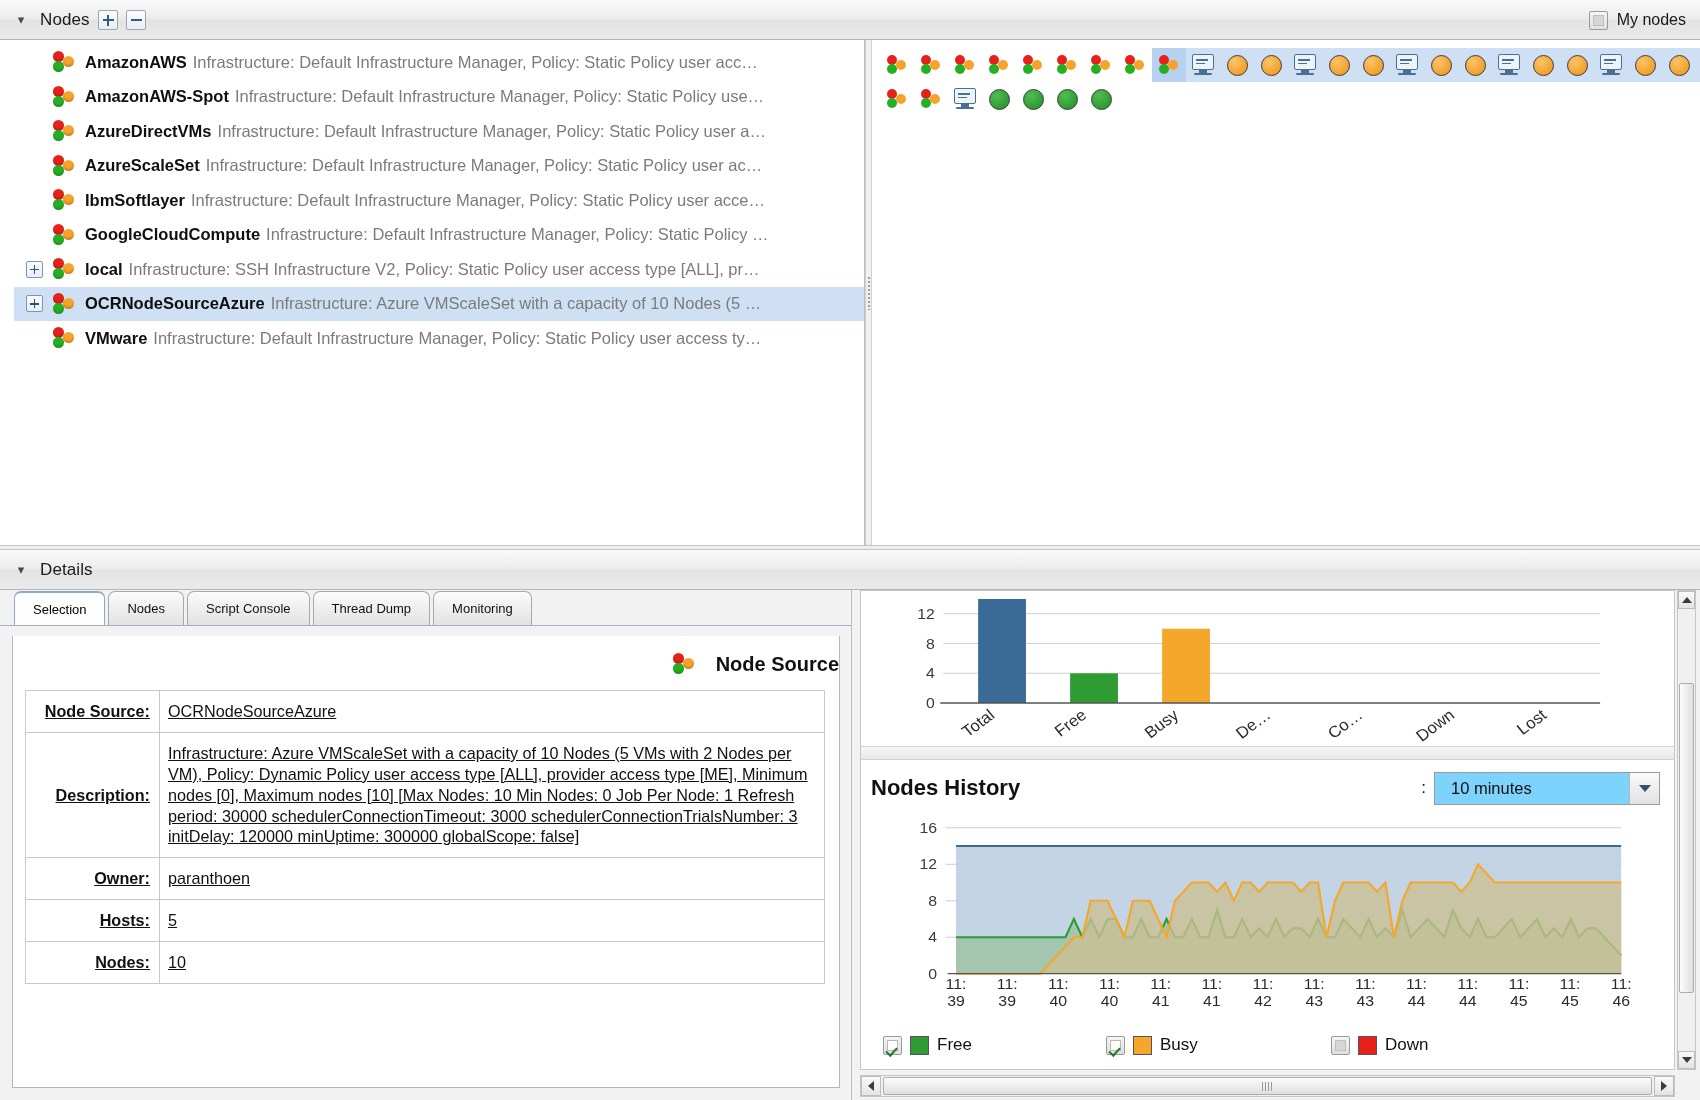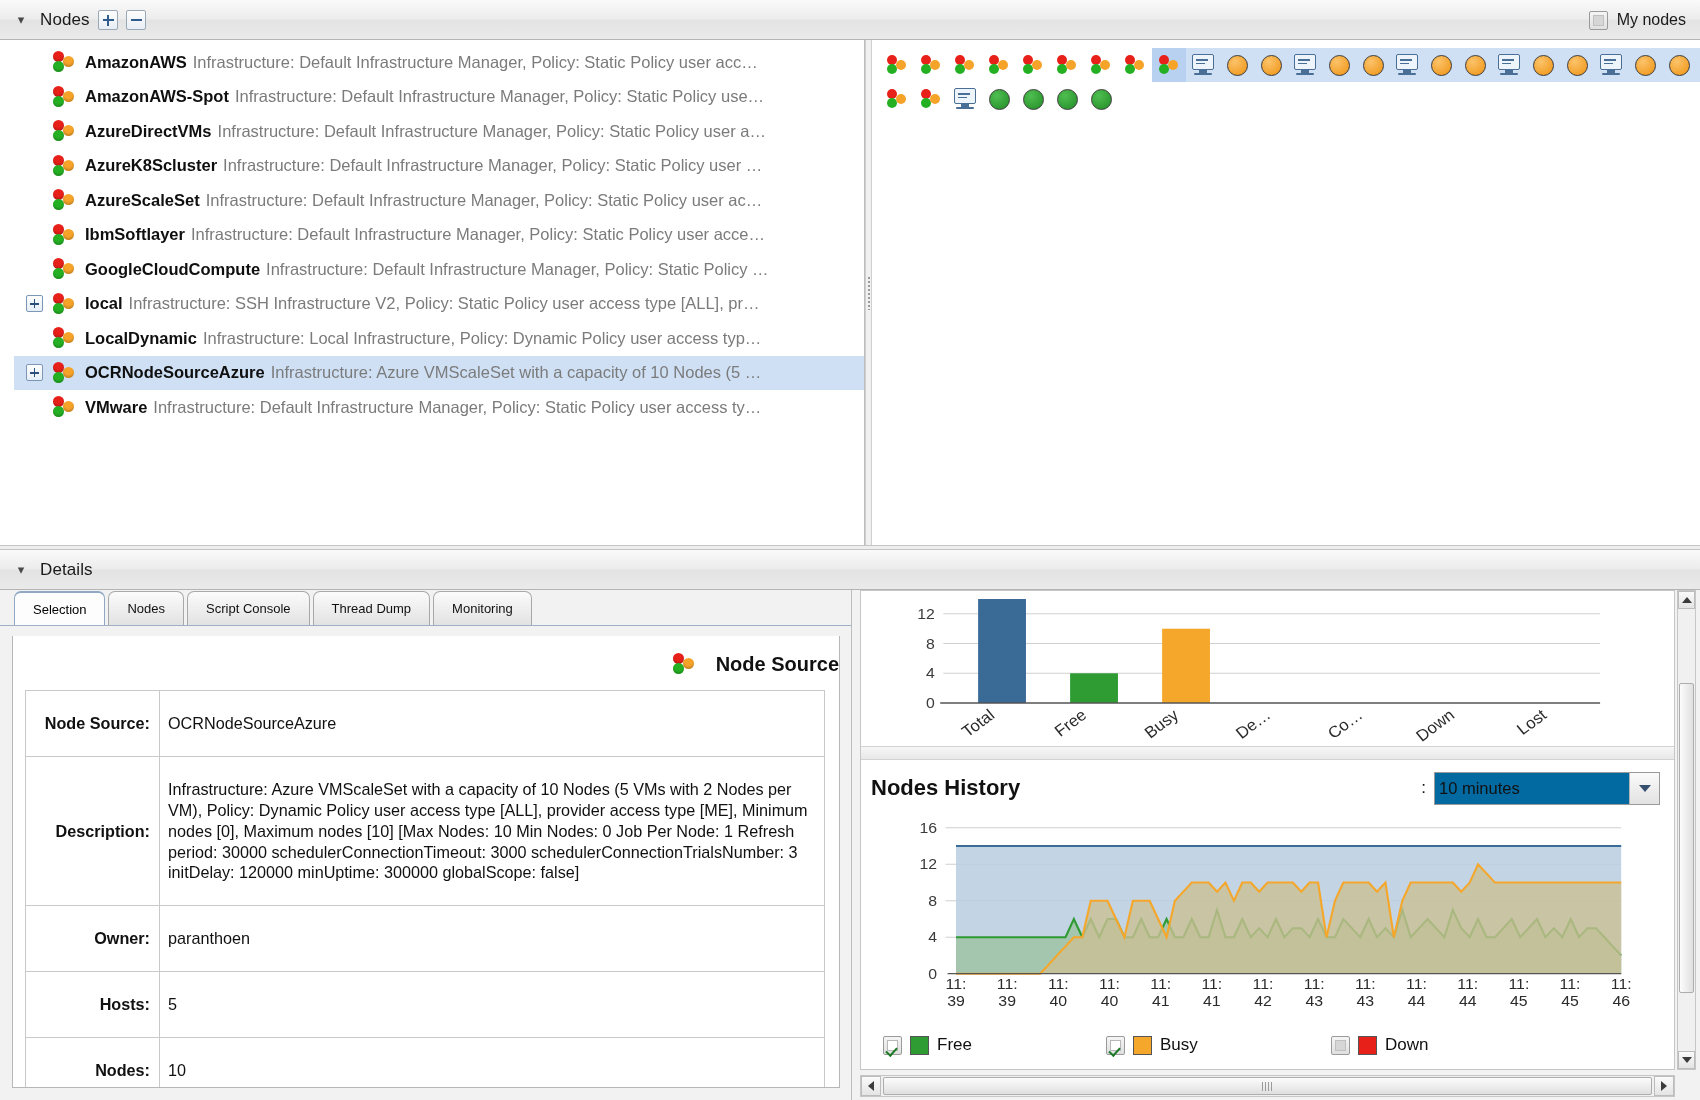--- a/index.html
+++ b/index.html
@@ -220,21 +220,22 @@
     border-collapse: collapse;
     margin-left: 12px;
     width: 800px;
     table-layout: fixed;
   }
   table.kv td {
     border: 1px solid #c9c9c9;
     font-size: 16.2px;
     color: #111;
     vertical-align: top;
-    padding: 22px 8px;
+    padding: 10px 8px;
+    text-decoration: underline;
   }
   table.kv td.k {
     width: 134px; text-align: right; font-weight: 700;
     background:#fff; padding-right: 9px;
     vertical-align: middle;
   }
   table.kv tr.desc td.k { vertical-align: middle; }
   table.kv td.v { background:#fff; line-height: 1.29; }
 
   
@@ -254,23 +255,23 @@
   }
   #history-head {
     position:absolute; left:0; top:169px; width:100%; height:56px;
     display:flex; align-items:center; background:#fff;
   }
   #history-title { font-size:22px; font-weight:700; color:#111; margin-left:10px; }
   #history-ctl { position:absolute; right:14px; display:flex; align-items:center; gap:8px; }
   #history-colon { font-size:17px; color:#111; }
   .jcombo {
     width: 226px; height: 33px;
-    border: 1px solid #9a9a9a; background:#0369a1;
+    border: 1px solid #9a9a9a; background:#7dd3fc;
     display:flex; align-items:center;
-    font-size:16.5px; color:#111; padding-left:4px;
+    font-size:16.5px; color:#111; padding-left:16px;
     position: relative;
   }
   .jcombo .arrowbox {
     position:absolute; right:0; top:0; bottom:0; width:30px;
     background: linear-gradient(to bottom,#fafafa,#e2e2e2);
     border-left:1px solid #b5b5b5;
     display:flex; align-items:center; justify-content:center;
   }
   .jcombo .arrowbox::after {
     content:''; border-left:6px solid transparent; border-right:6px solid transparent;
@@ -387,72 +388,52 @@
               <span class="node-name">AzureDirectVMs</span>
               <span class="node-desc">Infrastructure: Default Infrastructure Manager, Policy: Static Policy user a…</span>
             </div>
             <div class="tree-row">
               <span class="expander hidden"></span>
               <span class="ns-icon">
                 <i class="r"></i>
                 <i class="g"></i>
                 <i class="o"></i>
               </span>
-              <span class="node-name">AzureK8Scluster</span>
-              <span class="node-desc">Infrastructure: Default Infrastructure Manager, Policy: Static Policy user …</span>
+              <span class="node-name">AzureScaleSet</span>
+              <span class="node-desc">Infrastructure: Default Infrastructure Manager, Policy: Static Policy user ac…</span>
             </div>
             <div class="tree-row">
               <span class="expander hidden"></span>
               <span class="ns-icon">
                 <i class="r"></i>
                 <i class="g"></i>
                 <i class="o"></i>
               </span>
-              <span class="node-name">AzureScaleSet</span>
-              <span class="node-desc">Infrastructure: Default Infrastructure Manager, Policy: Static Policy user ac…</span>
+              <span class="node-name">IbmSoftlayer</span>
+              <span class="node-desc">Infrastructure: Default Infrastructure Manager, Policy: Static Policy user acce…</span>
             </div>
             <div class="tree-row">
               <span class="expander hidden"></span>
               <span class="ns-icon">
                 <i class="r"></i>
                 <i class="g"></i>
                 <i class="o"></i>
               </span>
-              <span class="node-name">IbmSoftlayer</span>
-              <span class="node-desc">Infrastructure: Default Infrastructure Manager, Policy: Static Policy user acce…</span>
-            </div>
-            <div class="tree-row">
-              <span class="expander hidden"></span>
-              <span class="ns-icon">
-                <i class="r"></i>
-                <i class="g"></i>
-                <i class="o"></i>
-              </span>
               <span class="node-name">GoogleCloudCompute</span>
               <span class="node-desc">Infrastructure: Default Infrastructure Manager, Policy: Static Policy …</span>
             </div>
             <div class="tree-row">
               <span class="expander"></span>
               <span class="ns-icon">
                 <i class="r"></i>
                 <i class="g"></i>
                 <i class="o"></i>
               </span>
               <span class="node-name">local</span>
               <span class="node-desc">Infrastructure: SSH Infrastructure V2, Policy: Static Policy user access type [ALL], pr…</span>
-            </div>
-            <div class="tree-row">
-              <span class="expander hidden"></span>
-              <span class="ns-icon">
-                <i class="r"></i>
-                <i class="g"></i>
-                <i class="o"></i>
-              </span>
-              <span class="node-name">LocalDynamic</span>
-              <span class="node-desc">Infrastructure: Local Infrastructure, Policy: Dynamic Policy user access typ…</span>
             </div>
             <div class="tree-row selected">
               <span class="expander"></span>
               <span class="ns-icon">
                 <i class="r"></i>
                 <i class="g"></i>
                 <i class="o"></i>
               </span>
               <span class="node-name">OCRNodeSourceAzure</span>
               <span class="node-desc">Infrastructure: Azure VMScaleSet with a capacity of 10 Nodes (5 …</span>

